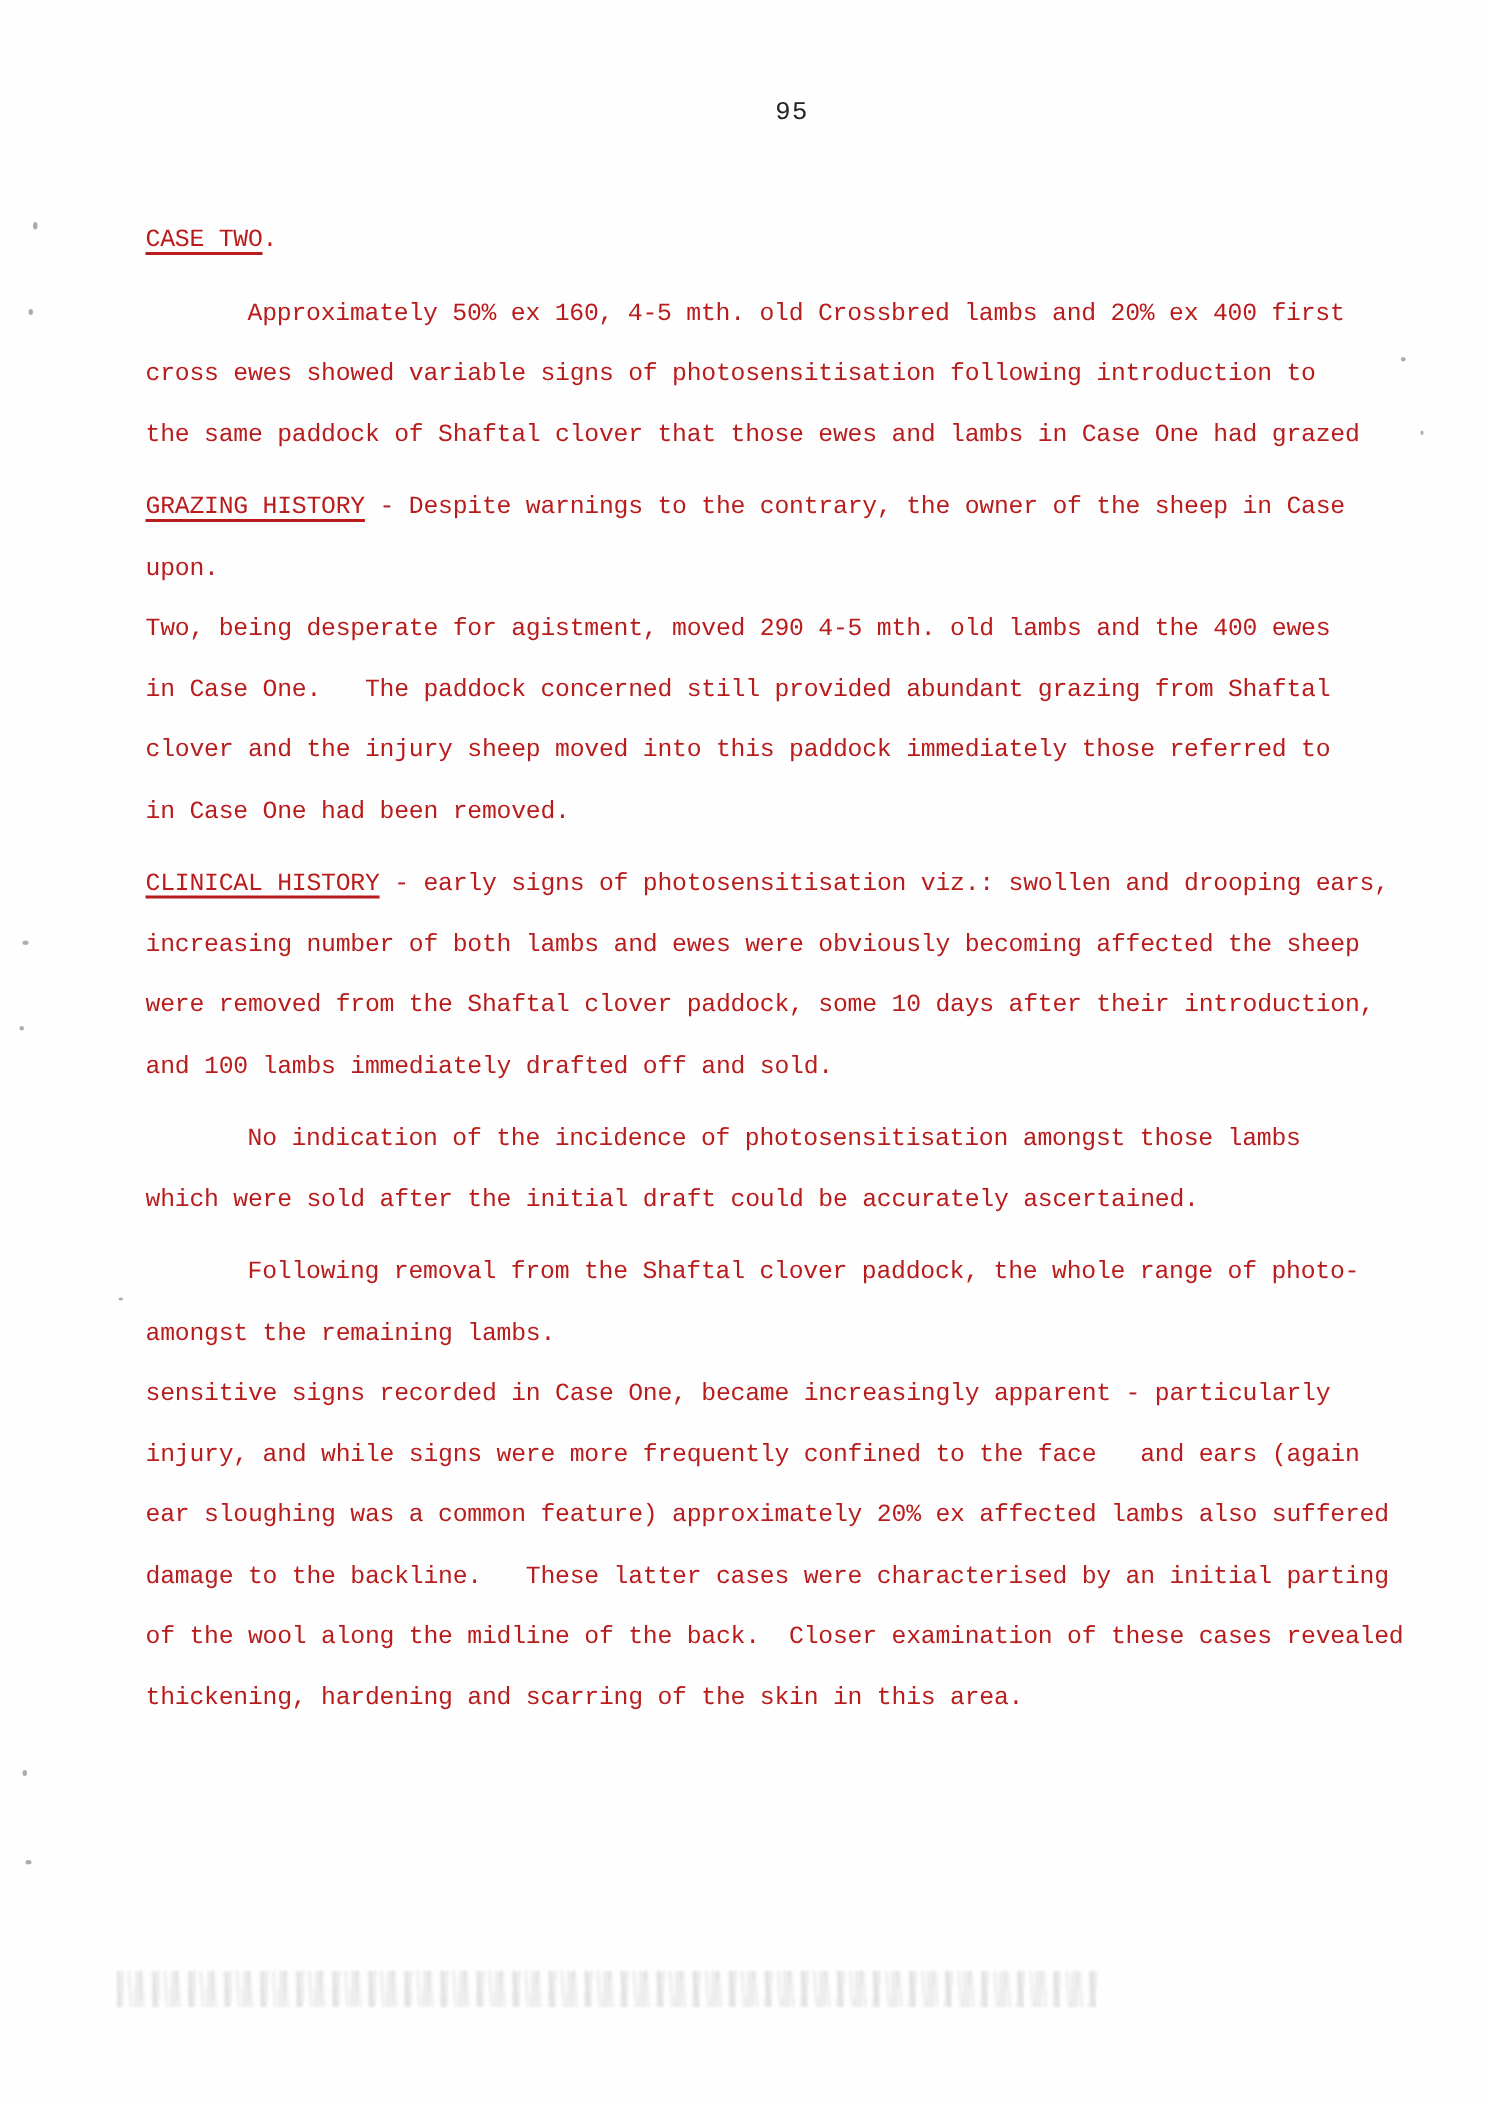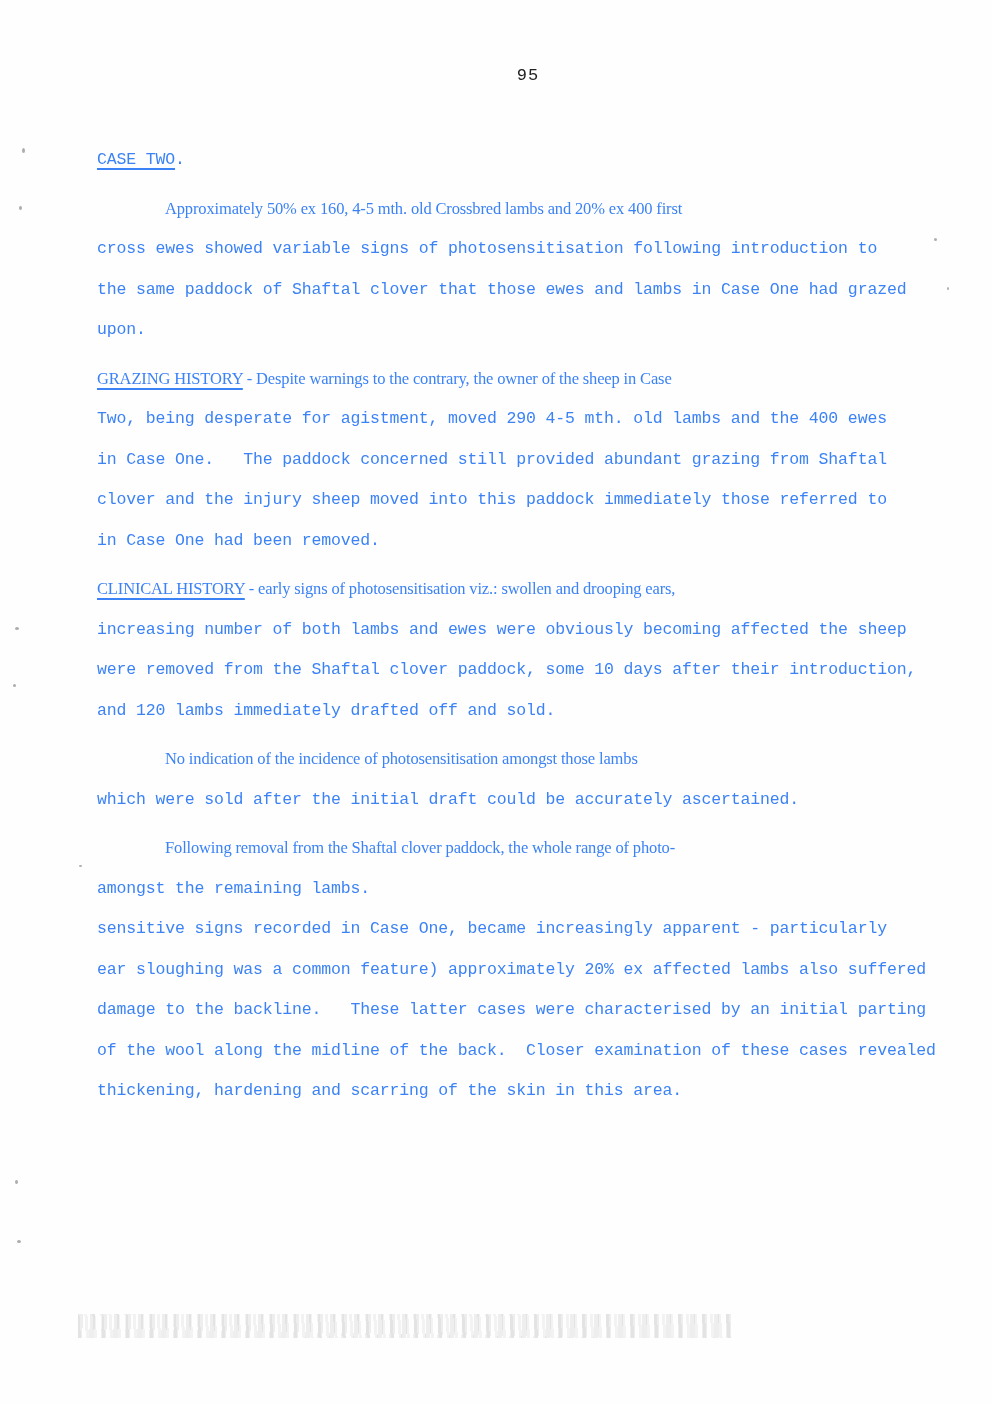--- a/index.html
+++ b/index.html
@@ -16,29 +16,29 @@
     text-align: center;
     font-size: 17px;
     color: #222;
     letter-spacing: 1px;
     padding-left: 42px;
   }
   .content {
     position: absolute;
     left: 97px; top: 140px; width: 885px;
     font-size: 16.5px;
-    color: #3b82f6;
+    color: #b91c1c;
   }
   .line {
     line-height: 40.5px;
     min-height: 40.5px;
     white-space: pre;
     letter-spacing: -0.15px;
   }
-  .gap { margin-top: 8px; font-family: Liberation Serif, serif; }
+  .gap { margin-top: 8px; }
   .indent { text-indent: 68px; }
   .hd {
     text-decoration: underline;
     text-underline-offset: 4px;
     text-decoration-thickness: 1.5px;
   }
   
   .speck {
     position: absolute;
     background: #4a4a4a;
@@ -60,35 +60,36 @@
 </head>
 <body>
 
 <div class="page-number">95</div>
 
 <div class="content">
   <div class="line"><span class="hd">CASE TWO</span><span>.</span></div>
   <div class="line gap indent"><span>Approximately 50% ex 160, 4-5 mth. old Crossbred lambs and 20% ex 400 first</span></div>
   <div class="line"><span>cross ewes showed variable signs of photosensitisation following introduction to</span></div>
   <div class="line"><span>the same paddock of Shaftal clover that those ewes and lambs in Case One had grazed</span></div>
+  <div class="line gap"><span class="hd">GRAZING HISTORY</span><span> - Despite warnings to the contrary, the owner of the sheep in Case</span></div>
   <div class="line"><span>upon.</span></div>
-  <div class="line gap"><span class="hd">GRAZING HISTORY</span><span> - Despite warnings to the contrary, the owner of the sheep in Case</span></div>
   <div class="line"><span>Two, being desperate for agistment, moved 290 4-5 mth. old lambs and the 400 ewes</span></div>
   <div class="line"><span>in Case One.   The paddock concerned still provided abundant grazing from Shaftal</span></div>
   <div class="line"><span>clover and the injury sheep moved into this paddock immediately those referred to</span></div>
   <div class="line"><span>in Case One had been removed.</span></div>
   <div class="line gap"><span class="hd">CLINICAL HISTORY</span><span> - early signs of photosensitisation viz.: swollen and drooping ears,</span></div>
   <div class="line"><span>increasing number of both lambs and ewes were obviously becoming affected the sheep</span></div>
   <div class="line"><span>were removed from the Shaftal clover paddock, some 10 days after their introduction,</span></div>
-  <div class="line"><span>and 120 lambs immediately drafted off and sold.</span></div>
+  <div class="line"><span>and 100 lambs immediately drafted off and sold.</span></div>
   <div class="line gap indent"><span>No indication of the incidence of photosensitisation amongst those lambs</span></div>
   <div class="line"><span>which were sold after the initial draft could be accurately ascertained.</span></div>
   <div class="line gap indent"><span>Following removal from the Shaftal clover paddock, the whole range of photo-</span></div>
   <div class="line"><span>amongst the remaining lambs.</span></div>
   <div class="line"><span>sensitive signs recorded in Case One, became increasingly apparent - particularly</span></div>
+  <div class="line"><span>injury, and while signs were more frequently confined to the face   and ears (again</span></div>
   <div class="line"><span>ear sloughing was a common feature) approximately 20% ex affected lambs also suffered</span></div>
   <div class="line"><span>damage to the backline.   These latter cases were characterised by an initial parting</span></div>
   <div class="line"><span>of the wool along the midline of the back.  Closer examination of these cases revealed</span></div>
   <div class="line"><span>thickening, hardening and scarring of the skin in this area.</span></div>
 </div>
 
 <div class="speck" style="left:22px; top:148px; width:3px; height:5px;"></div>
 <div class="speck" style="left:19px; top:206px; width:3px; height:4px;"></div>
 <div class="speck" style="left:15px; top:627px; width:4px; height:3px;"></div>
 <div class="speck" style="left:13px; top:684px; width:3px; height:3px;"></div>

